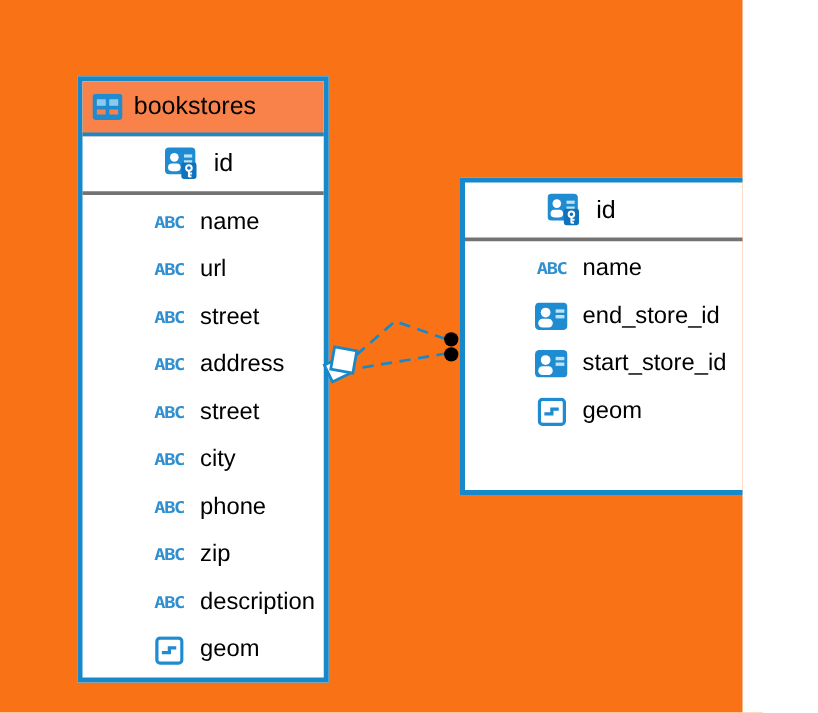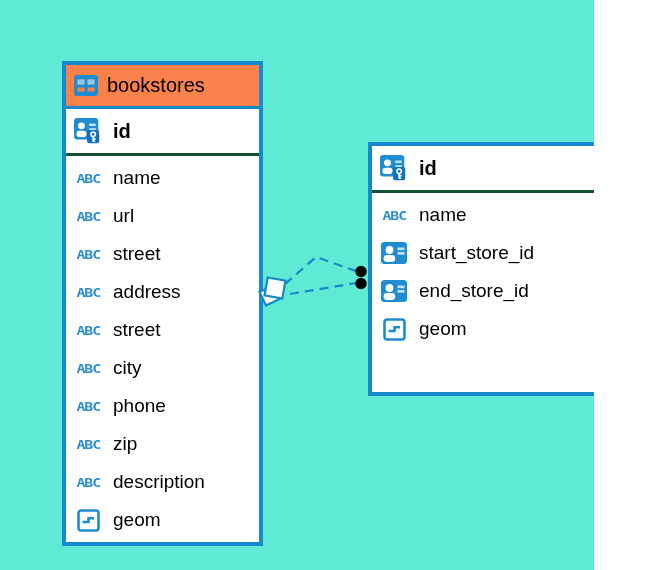--- a/index.html
+++ b/index.html
@@ -1,45 +1,45 @@
 <!DOCTYPE html>
 <html><head>
 <meta charset="utf-8">
 <style>
   html,body { margin:0; padding:0; background:#ffffff; }
   .canvas {
-    position:relative; width:594px; height:570px; background:#5eead4;
+    position:relative; width:594px; height:570px; background:#f97316;
     font-family:"Liberation Sans", sans-serif; overflow:hidden;
   }
   .entity {
     position:absolute; box-sizing:border-box; background:#ffffff;
     border:4px solid #1789cb;
   }
   .entity-bookstores { left:62px; top:61px; width:201px; height:485px; }
   .entity-routes     { left:368px; top:142px; width:257px; height:254px; }
 
   .entity-header {
     height:41px; display:flex; align-items:center; gap:9px; padding:0 8px;
     border-bottom:3px solid #1789cb; font-size:20px; color:#000;
     white-space:nowrap; overflow:hidden;
   }
   .entity-header.selected { background:#f8824a; }
   .entity-header.plain    { background:#e7e7e7; }
 
   .pk-row {
-    height:44px; display:flex; align-items:center; gap:7px; padding:0 4px;
-    border-bottom:3px solid #14532d; font-size:20px; font-weight:bold; color:#000;
+    height:44px; display:flex; align-items:center; gap:7px; padding:0 15px;
+    border-bottom:3px solid #737373; font-size:20px; font-weight:normal; color:#000;
   }
   .cols { padding:3px 0; }
   .col-row {
     height:38px; display:flex; align-items:center; gap:7px; padding:0 4px;
     font-size:19px; color:#000; white-space:nowrap;
   }
   .icon-slot {
-    width:36px; flex:none; display:flex; align-items:flex-start; justify-content:center;
+    width:36px; flex:none; display:flex; align-items:flex-start; justify-content:center;margin-left:47px;
   }
   .abc {
     font-family:"DejaVu Sans Mono", monospace; font-weight:bold; color:#2f8fd0;
     font-size:13px; letter-spacing:-1px; transform:scaleX(1.15);
   }
   .overlay {
     position:absolute; left:0; top:0; z-index:5; pointer-events:none;
   }
   .dash { stroke:#1789cb; stroke-width:2.2; fill:none; stroke-dasharray:9 6; }
   .diamond { fill:#ffffff; stroke:#1789cb; stroke-width:2.2; }
@@ -181,29 +181,29 @@
             <span class="abc">ABC</span>
           </span>
         <span>name</span>
       </div>
       <div class="col-row">
         <span class="icon-slot">
           <svg width="26" height="22" viewBox="0 0 26 22">
               <use href="#ref-icon"></use>
             </svg>
         </span>
-        <span>start_store_id</span>
+        <span>end_store_id</span>
       </div>
       <div class="col-row">
         <span class="icon-slot">
           <svg width="26" height="22" viewBox="0 0 26 22">
               <use href="#ref-icon"></use>
             </svg>
         </span>
-        <span>end_store_id</span>
+        <span>start_store_id</span>
       </div>
       <div class="col-row">
         <span class="icon-slot">
           <svg width="23" height="23" viewBox="0 0 23 23">
               <use href="#geom-icon"></use>
             </svg>
         </span>
         <span>geom</span>
       </div>
     </div>

